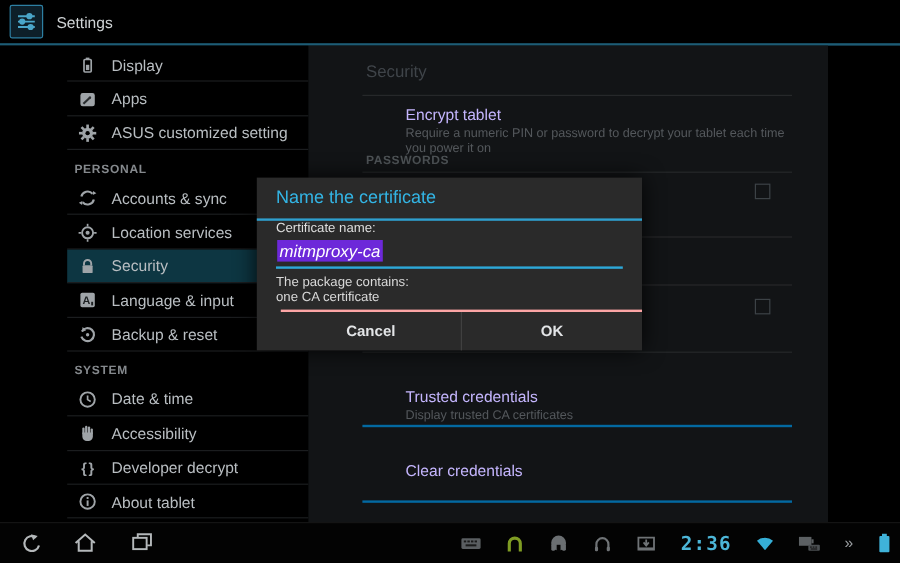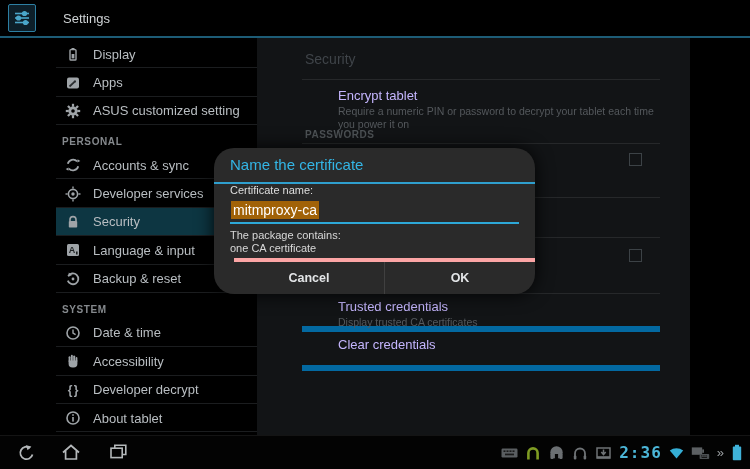--- a/index.html
+++ b/index.html
@@ -1,20 +1,20 @@
 <!DOCTYPE html>
 <html><head>
 <meta charset="utf-8">
 <style>
   html,body{margin:0;padding:0;background:#000;}
   .screen{position:relative;width:750px;height:469px;background:#000;overflow:hidden;
           font-family:"Liberation Sans", sans-serif;-webkit-font-smoothing:antialiased;}
 
   
-  .actionbar{position:absolute;top:0;left:0;right:0;height:36px;display:flex;align-items:center;gap:16px;}
+  .actionbar{position:absolute;top:0;left:0;right:0;height:36px;display:flex;align-items:center;}
   .app-icon{width:26px;height:26px;margin-left:8px;border:1px solid #2d7ua2;
             border:1px solid #2d7fa2;background:#0d1f29;border-radius:2px;
             display:flex;align-items:center;justify-content:center;}
   .ab-title{margin-left:11px;font-size:13px;color:#cfd3d5;}
   .topline{position:absolute;top:36px;left:0;right:0;height:2px;background:#1d5c76;}
 
   
   .sidebar{position:absolute;top:38px;left:0;width:257px;bottom:33px;background:#000;}
   .side-list{position:absolute;left:56px;right:0;top:2px;}
   .srow{height:28.4px;display:flex;align-items:center;position:relative;cursor:default;}
@@ -32,42 +32,42 @@
   .ctitle{height:41px;display:flex;align-items:center;padding-left:3px;font-size:14px;color:#3f4449;
           border-bottom:1px solid #26282a;}
   .pref-encrypt{height:45px;padding:8px 0 0 36px;box-sizing:border-box;}
   .pref-title{font-size:13px;color:#c4b5fd;line-height:15px;}
   .pref-sub{font-size:10.5px;color:#54585c;line-height:13px;margin-top:2px;}
   .csection{height:15px;display:flex;align-items:flex-end;padding:0 0 3px 3px;font-size:10px;
             font-weight:bold;color:#4e5356;letter-spacing:.5px;border-bottom:1px solid #26282a;}
   .hdiv{position:absolute;left:45px;right:30px;height:1px;background:#26282a;}
   .checkbox{position:absolute;width:11px;height:11px;border:1px solid #3c4246;background:transparent;}
   .cred-rows{position:absolute;top:255px;left:45px;right:30px;border-top:1px solid #26282a;}
-  .pref2{height:38.3px;box-sizing:border-box;padding:5px 0 0 36px;border-bottom:6px solid #0369a1;}
+  .pref2{height:38.3px;box-sizing:border-box;padding:5px 0 0 36px;border-bottom:2px solid #0369a1;margin-top:24px;}
 
   
   .dialog{position:absolute;left:214px;top:148px;width:321px;background:#2a2a2a;
-          box-shadow:0 0 18px rgba(0,0,0,.9);border-radius:20px;}
+          box-shadow:0 0 18px rgba(0,0,0,.9);}
   .dtitle{height:34px;line-height:34px;padding:0 16px;font-size:15px;color:#33b5e5;}
   .dtitle-line{height:2px;background:#2f9fce;}
   .dbody{height:74px;padding:0 16px 0;box-sizing:content-box;}
   .dlabel{font-size:11px;color:#dedede;}
   .dfield{margin-top:3px;border-bottom:2px solid #2da8d8;padding:2px 0 3px 1px;cursor:text;}
-  .dfield .sel{background:#a16207;color:#fff;font-size:14px;padding:1px 2px;}
+  .dfield .sel{background:#6d28d9;color:#fff;font-size:14px;padding:1px 2px;font-style:italic;}
   .dpkg{margin-top:5px;font-size:11px;line-height:13px;color:#d8d8d8;}
-  .dbuttons{display:flex;border-top:4px solid #fca5a5;height:32px;margin-left:20px;}
+  .dbuttons{display:flex;border-top:2px solid #fca5a5;height:32px;margin-left:20px;}
   .dbtn{flex:1;display:flex;align-items:center;justify-content:center;font-size:12.5px;
         font-weight:bold;color:#e3e5e7;cursor:pointer;}
   .dbtn + .dbtn{border-left:1px solid #404040;}
 
   
   .navbar{position:absolute;left:0;right:0;bottom:0;height:33px;background:#030303;
           border-top:1px solid #141414;}
   .navbtn{position:absolute;top:7px;width:20px;height:19px;display:flex;align-items:center;justify-content:center;}
-  .status{position:absolute;right:7px;top:0;height:33px;display:flex;align-items:center;gap:7px;}
+  .status{position:absolute;right:7px;top:0;height:33px;display:flex;align-items:center;gap:20px;}
   .time{font-family:"DejaVu Sans Mono", monospace;font-size:16px;font-weight:bold;
         color:#4cb6d8;letter-spacing:1px;}
   .chev{font-size:13px;color:#9a9ea1;line-height:1;}
 </style>
 </head>
 <body>
 
 <div class="screen">
 
   <div class="actionbar">
@@ -156,21 +156,21 @@
               <circle cx="8" cy="8" r="4.6" fill="none" stroke="#9fa4a8" stroke-width="1.6"></circle>
               <circle cx="8" cy="8" r="1.7" fill="#9fa4a8"></circle>
               <g stroke="#9fa4a8" stroke-width="1.4">
                 <line x1="8" y1="0.5" x2="8" y2="2.6"></line>
                 <line x1="8" y1="13.4" x2="8" y2="15.5"></line>
                 <line x1="0.5" y1="8" x2="2.6" y2="8"></line>
                 <line x1="13.4" y1="8" x2="15.5" y2="8"></line>
               </g>
             </svg>
         </span>
-        <span class="slabel">Developer services</span>
+        <span class="slabel">Location services</span>
       </div>
       <div class="srow selected">
         <span class="sicon">
           <svg width="16" height="16" viewBox="0 0 16 16">
               <path d="M5 7 V5.6 a3 3 0 0 1 6 0 V7" fill="none" stroke="#9fa4a8" stroke-width="1.6"></path>
               <rect x="3.8" y="7" width="8.4" height="6.6" rx="0.8" fill="#9fa4a8"></rect>
             </svg>
         </span>
         <span class="slabel">Security</span>
       </div>

